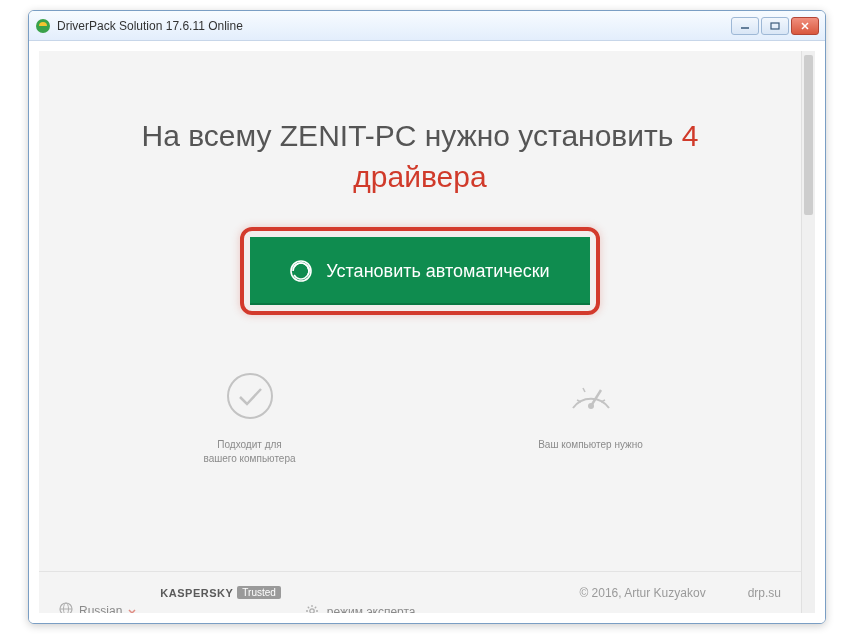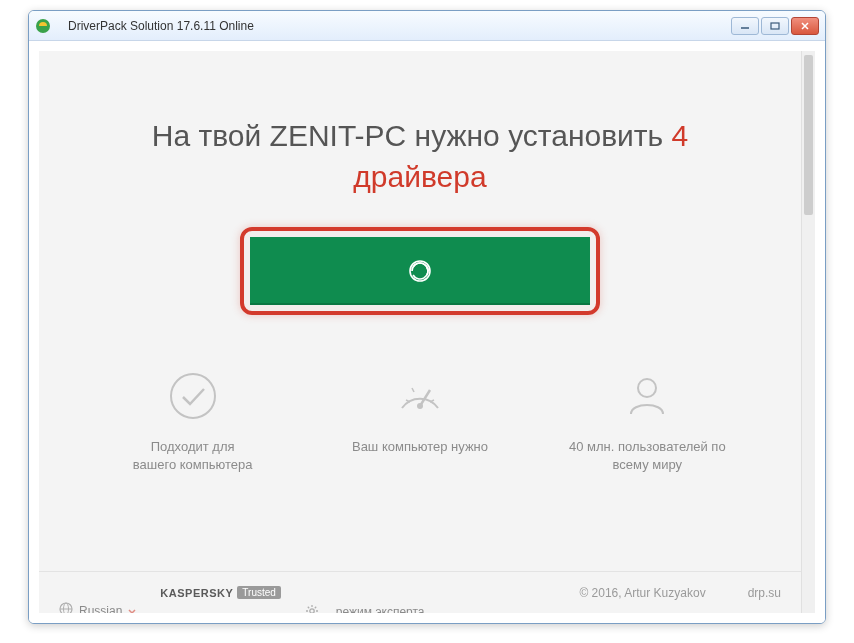--- a/index.html
+++ b/index.html
@@ -23,21 +23,20 @@
       box-shadow: 0 2px 8px rgba(0,0,0,0.2);
       overflow: hidden;
     }
     .titlebar {
       height: 30px;
       background: linear-gradient(#f7fbff, #e3eefc);
       border-bottom: 1px solid #c7d6e9;
       display: flex;
       align-items: center;
       padding: 0 6px;
-      gap: 11px;
     }
     .titlebar-icon {
       width: 16px; height: 16px;
       margin-right: 6px;
       display: inline-block;
     }
     .titlebar-text {
       font-size: 12px;
       color: #333;
       flex: 1;
@@ -132,21 +131,21 @@
     .features {
       display: flex;
       justify-content: space-around;
       margin-top: 55px;
       padding: 0 40px;
     }
     .feature {
       width: 210px;
       text-align: center;
       color: #8b8b8b;
-      font-size: 13px;
+      font-size: 10px;
       line-height: 1.4;
     }
     .feature-icon {
       width: 52px; height: 52px;
       margin: 0 auto 16px;
       display: flex;
       align-items: center;
       justify-content: center;
     }
     .feature-icon svg { opacity: 0.45; }
@@ -177,21 +176,21 @@
     .trusted-badge {
       background: #9a9a9a;
       color: #fff;
       font-size: 10px;
       padding: 1px 5px;
       border-radius: 2px;
       font-weight: normal;
       letter-spacing: 0;
     }
     .footer .expert {
-      display: flex; align-items: center; gap: 17px;
+      display: flex; align-items: center; gap: 8px;
       cursor: pointer;
       margin-top: 39px;
     }
     .footer .spacer { flex: 1; }
     .footer .credits { color: #9a9a9a; }
     .footer .site { margin-left: 18px; color: #9a9a9a; }
     .globe-icon, .gear-icon, .chevron-down-icon { opacity: 0.55; }
   </style>
 </head>
 <body>
@@ -223,35 +222,36 @@
             <line x1="8" y1="1" x2="2" y2="7" stroke="#fff" stroke-width="1.5"></line>
           </svg>
       </div>
     </div>
   </div>
 
   <div class="main-area">
     <div class="content-inner">
 
       <div class="headline">
-        <span>На твой ZENIT-PC нужно установить </span><span class="driver-count">4</span><br>
+        <span>На всему ZENIT-PC нужно установить </span><span class="driver-count">4</span><br>
         <span class="driver-word">драйвера</span>
       </div>
 
       <div class="install-btn-wrap">
         <div class="install-highlight">
           <button class="install-btn">
             <span class="icon-circle">
               <svg viewBox="0 0 22 22">
                   <circle cx="11" cy="11" r="10" fill="none" stroke="#fff" stroke-width="1.6"></circle>
                   <path d="M3 11 A8 8 0 0 1 19 11" fill="none" stroke="#fff" stroke-width="1.6"></path>
                   <path d="M11 3 A8 8 0 0 1 11 19" fill="none" stroke="#fff" stroke-width="1.6" transform="rotate(60 11 11)"></path>
                   <path d="M11 3 A8 8 0 0 1 11 19" fill="none" stroke="#fff" stroke-width="1.6" transform="rotate(-60 11 11)"></path>
                 </svg>
             </span>
+            <span>Установить автоматически</span>
           </button>
         </div>
       </div>
 
       <div class="features">
         <div class="feature">
           <div class="feature-icon">
             <svg width="52" height="52" viewBox="0 0 52 52">
                 <circle cx="26" cy="26" r="22" fill="none" stroke="#888" stroke-width="2"></circle>
                 <path d="M16 27 L23 34 L37 19" fill="none" stroke="#888" stroke-width="2.5"></path>
@@ -265,30 +265,20 @@
             <svg width="52" height="52" viewBox="0 0 52 52">
                 <path d="M8 38 A22 22 0 0 1 44 38" fill="none" stroke="#888" stroke-width="2"></path>
                 <line x1="26" y1="36" x2="36" y2="20" stroke="#888" stroke-width="2.5"></line>
                 <circle cx="26" cy="36" r="3" fill="#888"></circle>
                 <line x1="12" y1="30" x2="16" y2="32" stroke="#888" stroke-width="1.5"></line>
                 <line x1="18" y1="18" x2="20" y2="22" stroke="#888" stroke-width="1.5"></line>
                 <line x1="40" y1="30" x2="36" y2="32" stroke="#888" stroke-width="1.5"></line>
               </svg>
           </div>
           <div>Ваш компьютер нужно</div>
-        </div>
-        <div class="feature">
-          <div class="feature-icon">
-            <svg width="52" height="52" viewBox="0 0 52 52">
-                <circle cx="26" cy="18" r="9" fill="none" stroke="#888" stroke-width="2"></circle>
-                <path d="M10 44 C10 32 42 32 42 44" fill="none" stroke="#888" stroke-width="2"></path>
-              </svg>
-          </div>
-          <div>40 млн. пользователей по</div>
-          <div>всему миру</div>
         </div>
       </div>
 
       <div class="footer">
         <div class="lang">
           <span class="globe-icon">
             <svg width="14" height="14" viewBox="0 0 14 14">
                 <circle cx="7" cy="7" r="6" fill="none" stroke="#777" stroke-width="1.2"></circle>
                 <ellipse cx="7" cy="7" rx="2.5" ry="6" fill="none" stroke="#777" stroke-width="1"></ellipse>
                 <line x1="1" y1="7" x2="13" y2="7" stroke="#777" stroke-width="1"></line>

